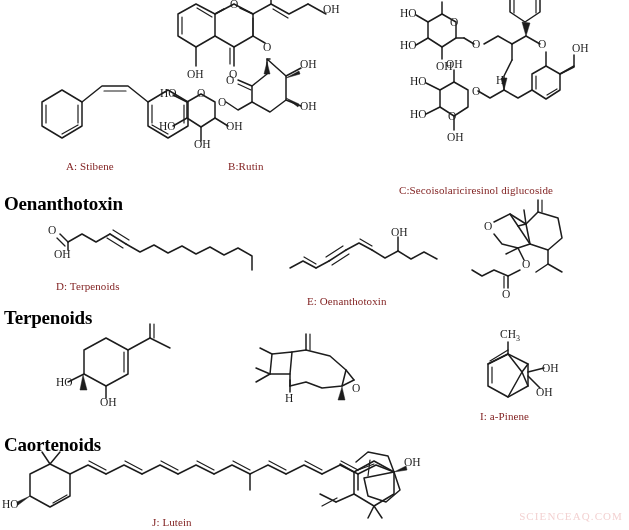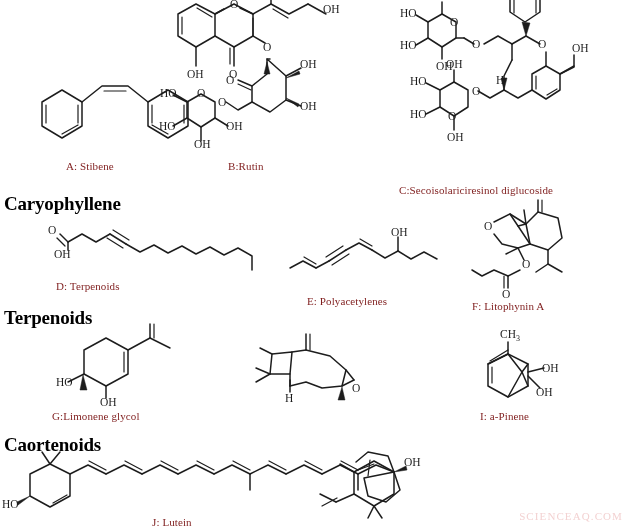--- a/index.html
+++ b/index.html
@@ -167,21 +167,21 @@
       <path class="bd" d="M28,90 L14,83"></path>
       <text class="atm" x="-2" y="85">HO</text>
       <path class="bd" d="M28,107 L14,114"></path>
       <text class="atm" x="-2" y="118">HO</text>
       <path class="bd" d="M42,116 L42,130"></path>
       <text class="atm" x="35" y="141">OH</text>
     </svg>
   </div>
   <div class="cap" style="left:399px;top:160px;margin-top:24px;">C:Secoisolariciresinol diglucoside</div>
 
-  <div class="sect" style="left:4px;top:193px;">Caryophyllene</div>
+  <div class="sect" style="left:4px;top:193px;">Oenanthotoxin</div>
 
   <div class="struct" style="left:42px;top:222px;">
     <svg width="215" height="60" viewBox="0 0 215 60">
 
       <text class="atm" x="6" y="12">O</text>
       <path class="bd" d="M18,12 L26,20"></path>
       <path class="bdt" d="M15,16 L23,24"></path>
       <text class="atm" x="12" y="36">OH</text>
       <path class="bd" d="M26,20 L26,28"></path>
 
@@ -211,21 +211,21 @@
       <path class="bdt" d="M70,11 L82,18"></path>
 
       <path class="bd" d="M82,22 L95,30 L108,23"></path>
 
       <path class="bd" d="M108,23 L108,9"></path>
       <text class="atm" x="101" y="8">OH</text>
 
       <path class="bd" d="M108,23 L121,31 L134,24 L147,31"></path>
     </svg>
   </div>
-  <div class="cap" style="left:307px;top:295px;">E: Polyacetylenes</div>
+  <div class="cap" style="left:307px;top:295px;">E: Oenanthotoxin</div>
 
   <div class="struct" style="left:472px;top:196px;">
     <svg width="140" height="90" viewBox="0 0 140 90">
 
       <path class="bd" d="M66,4 L66,16"></path>
       <path class="bdt" d="M70,4 L70,16"></path>
 
       <path class="bd" d="M66,16 L86,22 L90,42 L76,54 L58,48 L54,28 Z"></path>
 
       <path class="bd" d="M54,28 L38,18 L22,26"></path>
@@ -245,21 +245,20 @@
       <path class="bd" d="M48,74 L36,80"></path>
       <path class="bd" d="M36,80 L36,92"></path>
       <path class="bdt" d="M32,80 L32,92"></path>
       <text class="atm" x="30" y="102">O</text>
       <path class="bd" d="M36,80 L22,74 L10,80 L0,74"></path>
 
       <path class="bd" d="M76,54 L76,68 L64,76"></path>
       <path class="bd" d="M76,68 L90,76"></path>
     </svg>
   </div>
-  <div class="cap" style="left:472px;top:300px;">F: Litophynin A</div>
 
   <div class="sect" style="left:4px;top:307px;">Terpenoids</div>
 
   <div class="struct" style="left:62px;top:332px;">
     <svg width="130" height="75" viewBox="0 0 130 75">
 
       <path class="bd" d="M22,18 L44,6 L66,18 L66,42 L44,54 L22,42 Z"></path>
 
       <path class="bdt" d="M62,20 L62,40"></path>
 
@@ -270,21 +269,20 @@
 
       <path class="bd" d="M22,42 L6,50"></path>
       <text class="atm" x="-6" y="54">HO</text>
 
       <path class="wdg" d="M21,43 L18,58 L25,58 Z"></path>
 
       <path class="bd" d="M44,54 L44,66"></path>
       <text class="atm" x="38" y="74">OH</text>
     </svg>
   </div>
-  <div class="cap" style="left:52px;top:410px;">G:Limonene glycol</div>
 
   <div class="struct" style="left:258px;top:330px;">
     <svg width="130" height="75" viewBox="0 0 130 75">
 
       <path class="bd" d="M48,20 L48,4"></path>
       <path class="bdt" d="M52,20 L52,4"></path>
 
       <path class="bd" d="M48,20 L72,26 L88,40 L84,56 L64,58 L48,52 L32,56"></path>
 
       <path class="bd" d="M14,24 L34,22 L32,44 L12,44 Z"></path>

